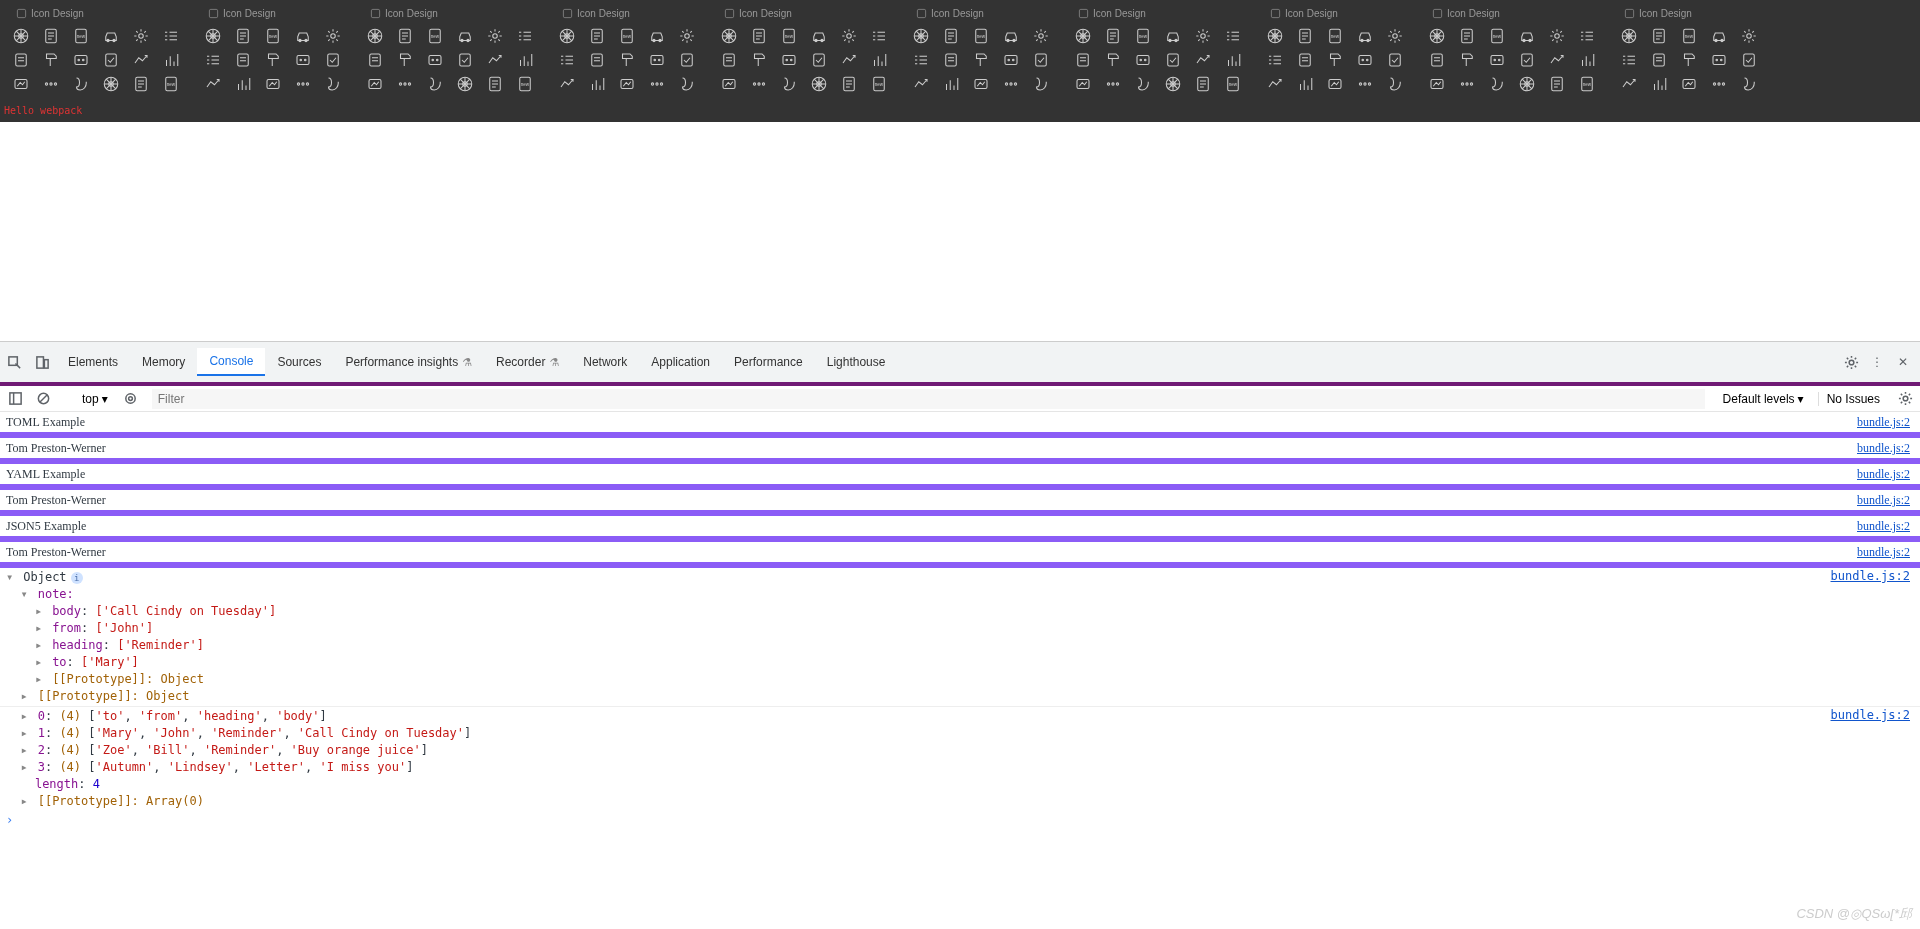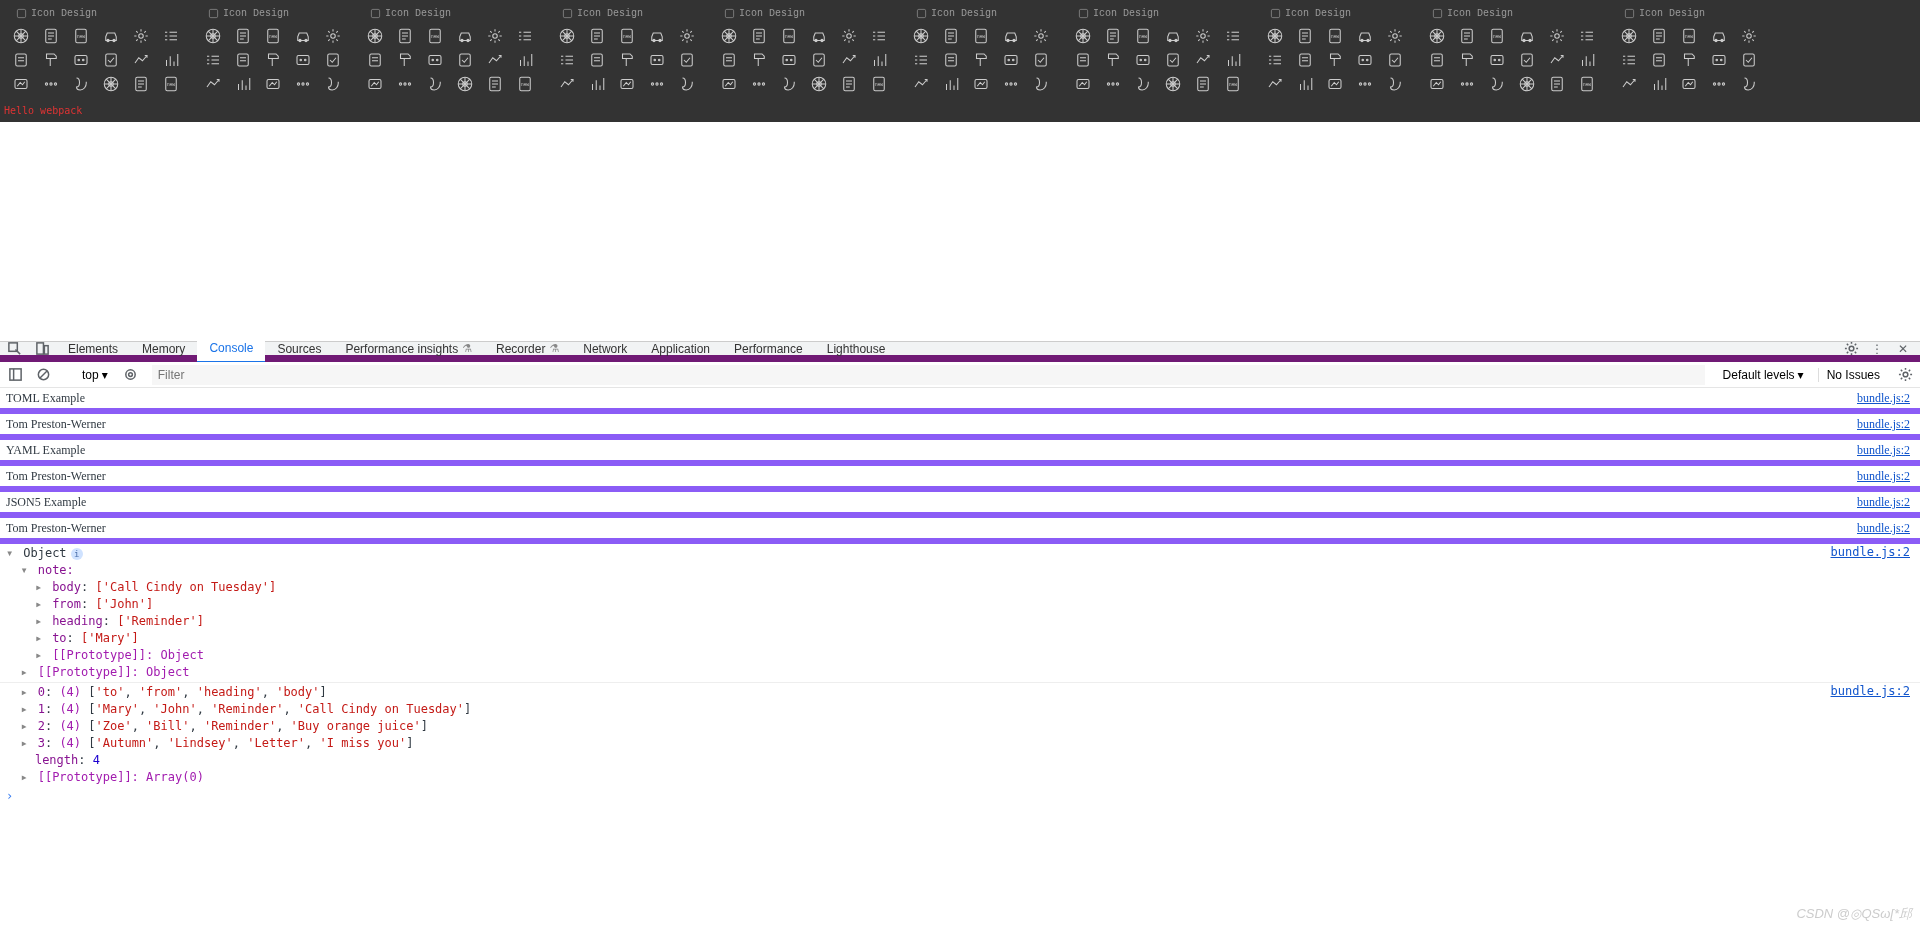--- a/index.html
+++ b/index.html
@@ -1,33 +1,33 @@
 <!DOCTYPE html>
 <html><head>
 <meta charset="utf-8">
 <style>
 * { margin: 0; padding: 0; box-sizing: border-box; }
 body { font-family: "Segoe UI", Arial, sans-serif; font-size: 12px; background: #fff; width: 1920px; height: 929px; display: flex; flex-direction: column; overflow: hidden; }
 
 
 .top-panel { background: #333; color: #aaa; flex: 0 0 auto; }
 .icon-sets { display: flex; }
-.icon-set { display: flex; flex-direction: column; gap: 2px; padding: 4px 10px 8px 10px; font-family: Liberation Mono, monospace; }
+.icon-set { display: flex; flex-direction: column; gap: 2px; padding: 4px 10px 8px 10px; }
 .set-label { display: flex; align-items: center; gap: 4px; font-size: 10px; color: #999; padding: 4px 0 4px 6px; }
 .icon-row { display: flex; gap: 8px; }
 .mini-icon { width: 22px; height: 22px; display: flex; align-items: center; justify-content: center; }
 .mini-icon svg { width: 18px; height: 18px; stroke: #ccc; fill: none; stroke-width: 1.4; }
 .hello { color: #d33; font-family: monospace; font-size: 10px; padding: 2px 4px 6px 4px; }
 
 
 .gap { flex: 0 0 219px; background: #fff; }
 
 
 .devtools { flex: 1; display: flex; flex-direction: column; border-top: 1px solid #ccc; background: #fff; min-height: 0; }
-.dt-tabs { display: flex; align-items: center; background: #f1f3f4; border-bottom: 7px solid #701a75; height: 20px; font-size: 12px; color: #333; }
+.dt-tabs { display: flex; align-items: center; background: #f1f3f4; border-bottom: 4px solid #701a75; height: 44px; font-size: 12px; color: #333; }
 .dt-left-icons { display: flex; gap: 0; }
 .dt-left-icons .ic { width: 28px; height: 28px; display: flex; align-items: center; justify-content: center; color: #5f6368; }
 .dt-tab { padding: 0 12px; height: 28px; display: flex; align-items: center; cursor: pointer; gap: 4px; }
 .dt-tab.active { color: #1a73e8; border-bottom: 2px solid #1a73e8; background: #fff; }
 .dt-tab .flask { font-size: 11px; color: #888; }
 .dt-spacer { flex: 1; }
 .dt-right-icons { display: flex; align-items: center; gap: 0; padding-right: 4px; }
 .dt-right-icons .ic { width: 26px; height: 26px; display: flex; align-items: center; justify-content: center; color: #5f6368; cursor: pointer; }
 
 .dt-toolbar { display: flex; align-items: center; background: #fff; border-bottom: 1px solid #e5e5e5; height: 26px; font-size: 12px; gap: 6px; padding: 0 4px; }
@@ -42,21 +42,21 @@
 .log-msg { flex: 1; white-space: pre; }
 .log-src { color: #1155cc; text-decoration: underline; cursor: pointer; padding-right: 4px; }
 
 .obj-block { border-bottom: 1px solid #eee; padding: 1px 6px; }
 .obj-line { line-height: 17px; white-space: pre; }
 .toggle { color: #888; display: inline-block; width: 10px; cursor: pointer; }
 .key { color: #881391; }
 .str { color: #c41a16; }
 .num { color: #1c00cf; }
 .dim { color: #888; font-style: italic; }
-.greyval { color: #a21caf; }
+.greyval { color: #a16207; }
 .info-i { display:inline-block; width:12px; height:12px; border-radius:50%; background:#cfe2ff; color:#4a6ea9; font-size:9px; text-align:center; line-height:12px; vertical-align:middle; margin-left:4px;}
 
 .prompt-row { padding: 2px 6px; color: #367cf1; font-family: Consolas, monospace; }
 .prompt-row .caret { color: #367cf1; }
 
 .watermark { position: absolute; right: 8px; bottom: 6px; color: #ccc; font-size: 13px; font-style: italic; }
 
 .ic svg { width: 15px; height: 15px; stroke: currentColor; fill: none; stroke-width: 1.6; }
 </style>
 </head>

